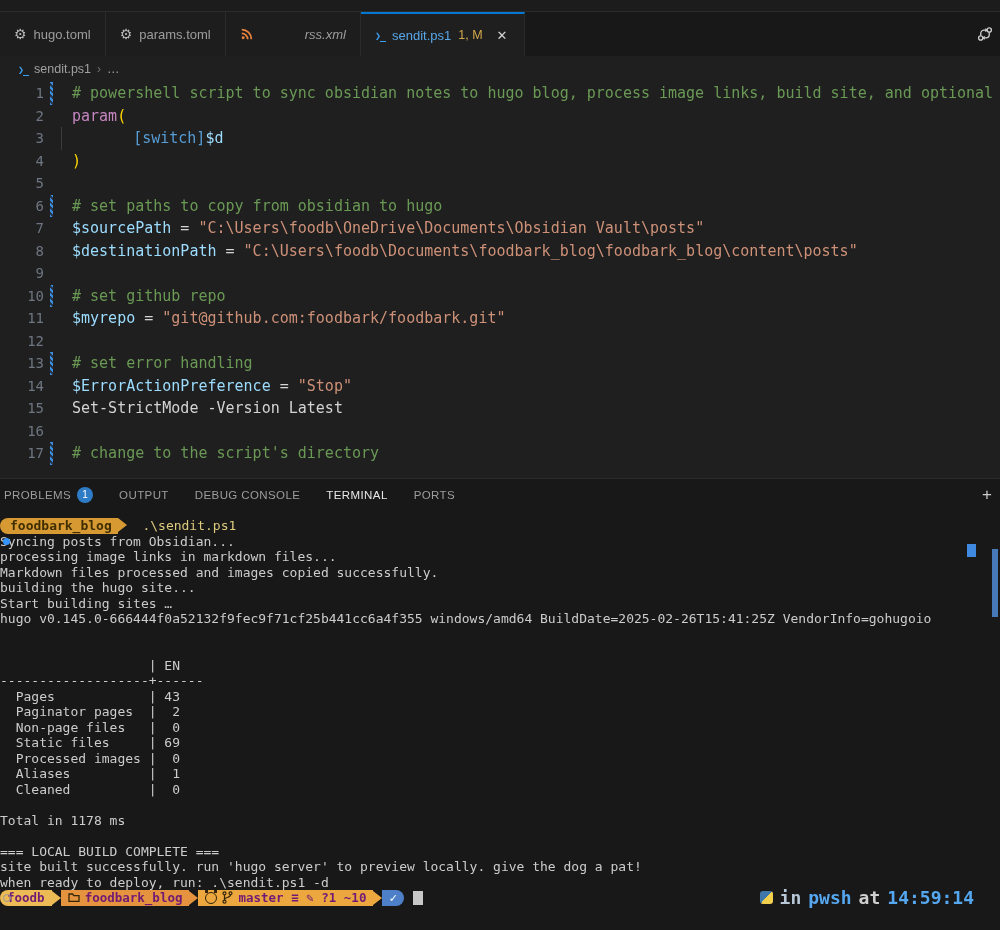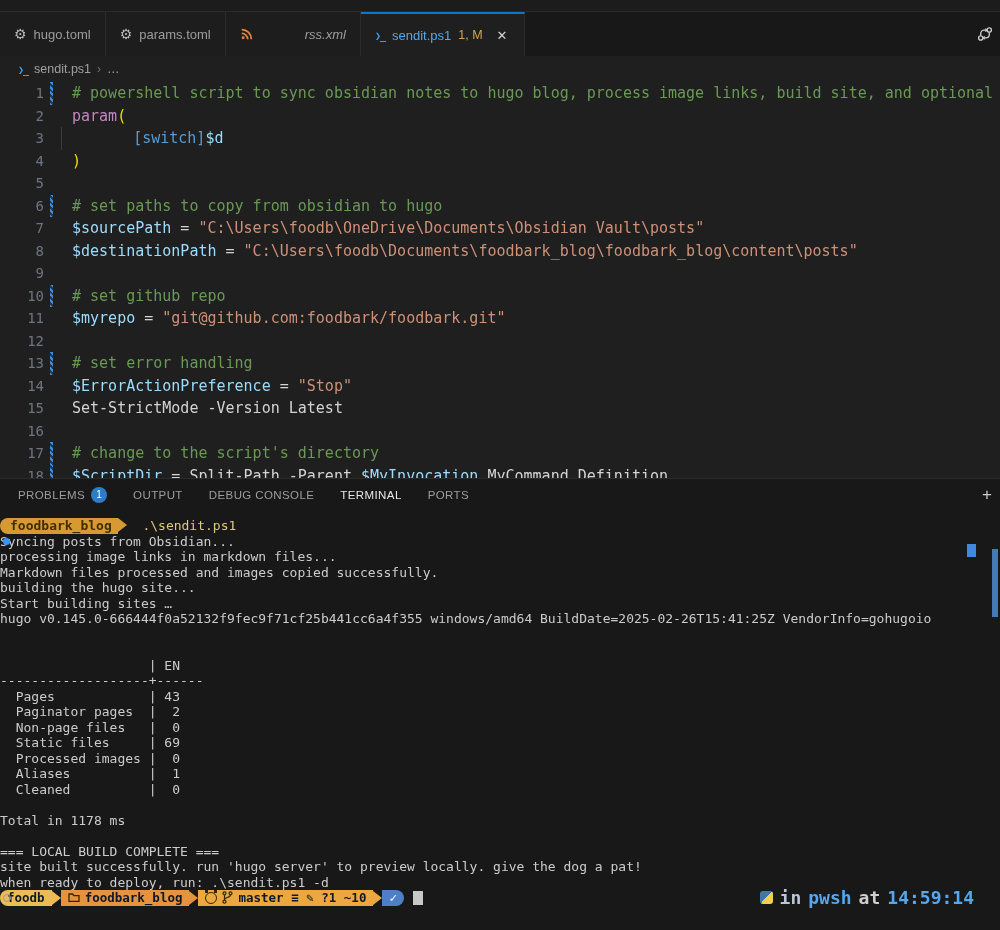--- a/index.html
+++ b/index.html
@@ -32,21 +32,21 @@
   .modbar{width:3px;flex:0 0 3px;margin-left:6px;}
   .eline.mod .modbar{background:repeating-linear-gradient(45deg,#3c8de0 0 2px,rgba(60,141,224,.25) 2px 4px);}
   .code{padding-left:19px;white-space:pre;}
   .eline.guide .code{position:relative;}
   .eline.guide .code::before{content:"";position:absolute;left:8px;top:0;bottom:0;border-left:1px solid #3b3b3b;}
   .tok-c{color:#6a9955;} .tok-k{color:#c586c0;} .tok-p{color:#ffd700;}
   .tok-ty{color:#569cd6;margin-left:25px;} .tok-v{color:#9cdcfe;} .tok-o{color:#d4d4d4;}
   .tok-s{color:#ce9178;} .tok-pl{color:#d4d4d4;} .tok-pm{color:#d4d4d4;}
   
   .panel{height:32px;background:#181818;border-top:1px solid #2b2b2b;display:flex;
-         align-items:center;padding-left:18px;position:relative;}
+         align-items:center;padding-left:4px;position:relative;}
   .ptab{display:flex;align-items:center;gap:6px;margin-right:26px;font-size:11.5px;
         letter-spacing:.4px;color:#9d9d9d;height:32px;cursor:pointer;}
   .ptab.active{color:#e7e7e7;border-bottom:1px solid #0078d4;}
   .pbadge{background:#2f7cc6;color:#fff;font-size:10px;min-width:16px;height:16px;border-radius:50%;
           display:flex;align-items:center;justify-content:center;}
   .panel-actions{position:absolute;right:8px;top:0;height:32px;display:flex;align-items:center;
                  color:#ccc;font-size:17px;cursor:pointer;}
   
   .terminal{height:420px;background:#181818;position:relative;overflow:hidden;
             font-family:"DejaVu Sans Mono","Liberation Mono",monospace;font-size:13px;color:#ccc;
@@ -55,21 +55,21 @@
   .tline .deco{position:absolute;left:3px;top:4px;width:7px;height:7px;border-radius:50%;}
   .deco.blue{background:#3794ff;}
   .deco.gray{border:1px solid #9a9a9a;width:6px;height:6px;}
   .t-cmd{color:#ddca7d;}
   .pill{display:inline-block;background:#d79a33;color:#3f2d00;font-weight:bold;
         border-radius:8px 0 0 8px;padding:0 6px 0 10px;height:15.5px;}
   .arrow{display:inline-block;width:0;height:0;border-top:7.75px solid transparent;
          border-bottom:7.75px solid transparent;vertical-align:top;}
   .pl-line{display:flex;align-items:center;}
   .seg{display:flex;align-items:center;gap:5px;height:15.5px;padding:0 7px;
-       font-weight:bold;color:#0f172a;font-size:12.5px;}
+       font-weight:bold;color:#701a75;font-size:12.5px;}
   .gh-icon{position:relative;width:10px;height:10px;border:1.6px solid #33250a;border-radius:50%;
            display:inline-block;}
   .gh-icon::before{content:"";position:absolute;top:-3px;left:-1px;width:3px;height:3px;background:#33250a;}
   .gh-icon::after{content:"";position:absolute;top:-3px;right:-1px;width:3px;height:3px;background:#33250a;}
   .cursor-block{display:inline-block;width:10px;height:14px;background:#c8c8c8;margin-left:9px;}
   .right-prompt{position:absolute;right:26px;display:flex;align-items:center;gap:7px;
                 font-weight:bold;font-size:18px;}
   .py-icon{width:13px;height:13px;border-radius:3px;background:linear-gradient(135deg,#3f77ab 50%,#f3cf4e 50%);}
   .term-marker{position:absolute;right:24px;top:33px;width:9px;height:13px;background:#3f8ae0;}
   .term-scrollbar{position:absolute;right:2px;top:38px;width:6px;height:68px;background:#4779b8;}
@@ -140,21 +140,20 @@
       <div class="eline"><div class="gutter">8</div><div class="modbar"></div><div class="code"><span class="tok-v">$destinationPath</span><span class="tok-o"> = </span><span class="tok-s">"C:\Users\foodb\Documents\foodbark_blog\foodbark_blog\content\posts"</span></div></div>
       <div class="eline"><div class="gutter">9</div><div class="modbar"></div><div class="code"></div></div>
       <div class="eline mod"><div class="gutter">10</div><div class="modbar"></div><div class="code"><span class="tok-c"># set github repo</span></div></div>
       <div class="eline"><div class="gutter">11</div><div class="modbar"></div><div class="code"><span class="tok-v">$myrepo</span><span class="tok-o"> = </span><span class="tok-s">"git@github.com:foodbark/foodbark.git"</span></div></div>
       <div class="eline"><div class="gutter">12</div><div class="modbar"></div><div class="code"></div></div>
       <div class="eline mod"><div class="gutter">13</div><div class="modbar"></div><div class="code"><span class="tok-c"># set error handling</span></div></div>
       <div class="eline"><div class="gutter">14</div><div class="modbar"></div><div class="code"><span class="tok-v">$ErrorActionPreference</span><span class="tok-o"> = </span><span class="tok-s">"Stop"</span></div></div>
       <div class="eline"><div class="gutter">15</div><div class="modbar"></div><div class="code"><span class="tok-pl">Set-StrictMode </span><span class="tok-pm">-Version</span><span class="tok-pl"> Latest</span></div></div>
       <div class="eline"><div class="gutter">16</div><div class="modbar"></div><div class="code"></div></div>
       <div class="eline mod"><div class="gutter">17</div><div class="modbar"></div><div class="code"><span class="tok-c"># change to the script's directory</span></div></div>
-      <div class="eline mod"><div class="gutter">18</div><div class="modbar"></div><div class="code"><span class="tok-v">$ScriptDir</span><span class="tok-o"> = </span><span class="tok-pl">Split-Path </span><span class="tok-pm">-Parent</span><span class="tok-pl"> </span><span class="tok-v">$MyInvocation</span><span class="tok-pl">.MyCommand.Definition</span></div></div>
     </div>
 
   <div class="panel">
     <div style="display:flex;" id="panelTabs">
         <div class="ptab">
           <span>PROBLEMS</span>
           <span class="pbadge">1</span>
         </div>
         <div class="ptab">
           <span>OUTPUT</span>

